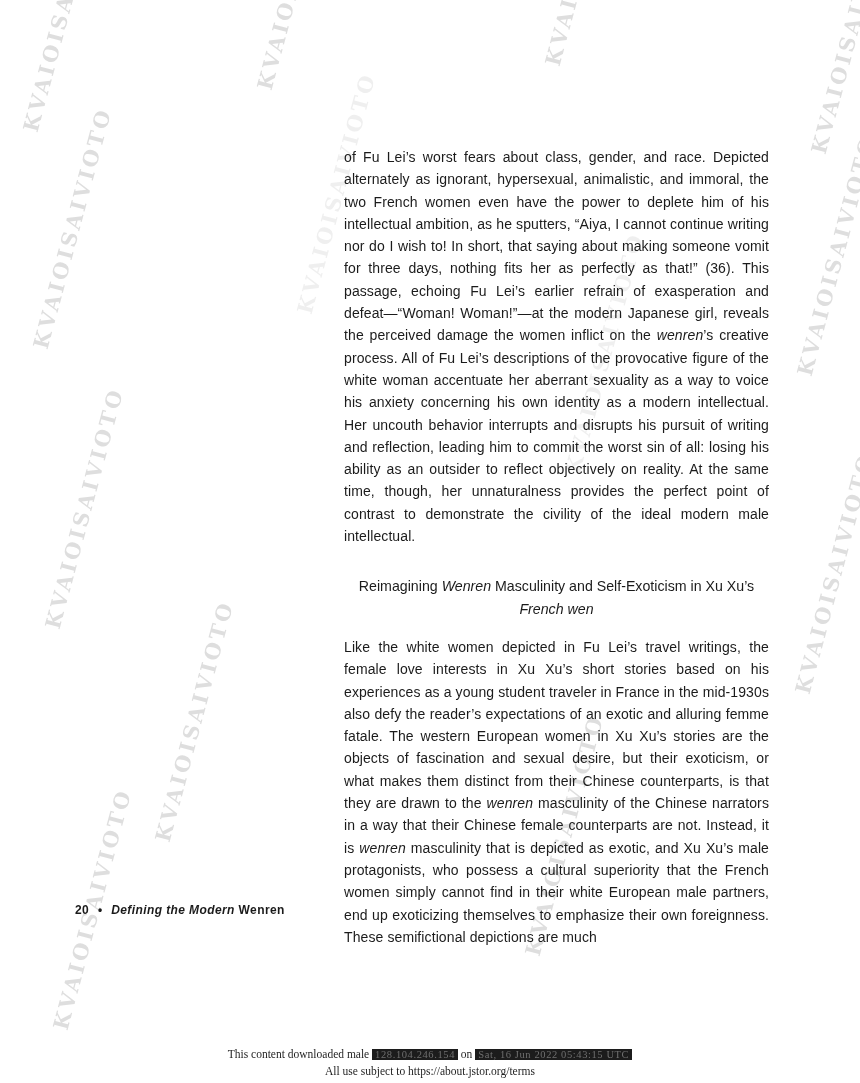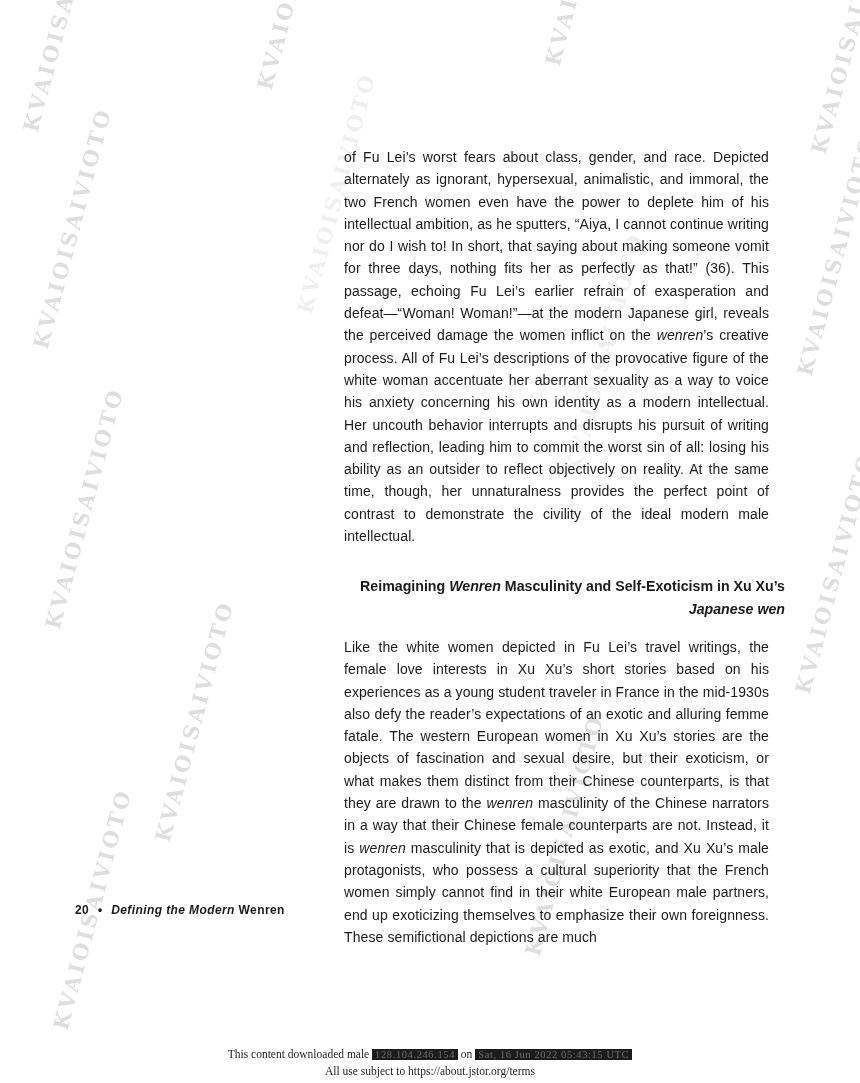--- a/index.html
+++ b/index.html
@@ -53,22 +53,22 @@
     margin: 16px;
     font-size: 14px;
     line-height: 22.3px;
     text-align: justify;
     letter-spacing: 0.1px;
   }
   .section-heading {
     margin: 28px 0 5px 0;
     font-size: 14.2px;
     line-height: 22.3px;
-    font-weight: 700;
-    text-align: right;
+    font-weight: 400;
+    text-align: center;
   }
   .it { font-style: italic; }
 
   
   .running-footer {
     position: absolute;
     left: 75px;
     top: 903px;
     z-index: 1;
     font-size: 12px;
@@ -115,21 +115,21 @@
     <div class="wm wm8">KVAIOISAIVIOTO</div>
     <div class="wm wm9">KVAIOISAIVIOTO</div>
     <div class="wm wm10">KVAIOISAIVIOTO</div>
     <div class="wm wm11">KVAIOISAIVIOTO</div>
     <div class="wm wm12 faint">KVAIOISAIVIOTO</div>
     <div class="wm wm13 faint">KVAIOISAIVIOTO</div>
   </div>
 
   <div class="text-block">
     <p><span>of Fu Lei’s worst fears about class, gender, and race. Depicted alternately as ignorant, hypersexual, animalistic, and immoral, the two French women even have the power to deplete him of his intellectual ambition, as he sputters, “Aiya, I cannot continue writing nor do I wish to! In short, that saying about making someone vomit for three days, nothing fits her as perfectly as that!” (36). This passage, echoing Fu Lei’s earlier refrain of exasperation and defeat—“Woman! Woman!”—at the modern Japanese girl, reveals the perceived damage the women inflict on the </span><span class="it">wenren</span><span>’s creative process. All of Fu Lei’s descriptions of the provocative figure of the white woman accentuate her aberrant sexuality as a way to voice his anxiety concerning his own identity as a modern intellectual. Her uncouth behavior interrupts and disrupts his pursuit of writing and reflection, leading him to commit the worst sin of all: losing his ability as an outsider to reflect objectively on reality. At the same time, though, her unnaturalness provides the perfect point of contrast to demonstrate the civility of the ideal modern male intellectual.</span></p>
-    <h2 class="section-heading"><span>Reimagining </span><span class="it">Wenren</span><span> Masculinity and Self-Exoticism in Xu Xu’s</span><br><span class="it">Japanese wen</span></h2>
+    <h2 class="section-heading"><span>Reimagining </span><span class="it">Wenren</span><span> Masculinity and Self-Exoticism in Xu Xu’s</span><br><span class="it">French wen</span></h2>
     <p><span>Like the white women depicted in Fu Lei’s travel writings, the female love interests in Xu Xu’s short stories based on his experiences as a young student traveler in France in the mid-1930s also defy the reader’s expectations of an exotic and alluring femme fatale. The western European women in Xu Xu’s stories are the objects of fascination and sexual desire, but their exoticism, or what makes them distinct from their Chinese counterparts, is that they are drawn to the </span><span class="it">wenren</span><span> masculinity of the Chinese narrators in a way that their Chinese female counterparts are not. Instead, it is </span><span class="it">wenren</span><span> masculinity that is depicted as exotic, and Xu Xu’s male protagonists, who possess a cultural superiority that the French women simply cannot find in their white European male partners, end up exoticizing themselves to emphasize their own foreignness. These semifictional depictions are much</span></p>
   </div>
 
   <div class="running-footer">
     <span>20</span>
     <span class="sep">•</span>
     <span class="it">Defining the Modern</span>
     <span>Wenren</span>
   </div>
 

